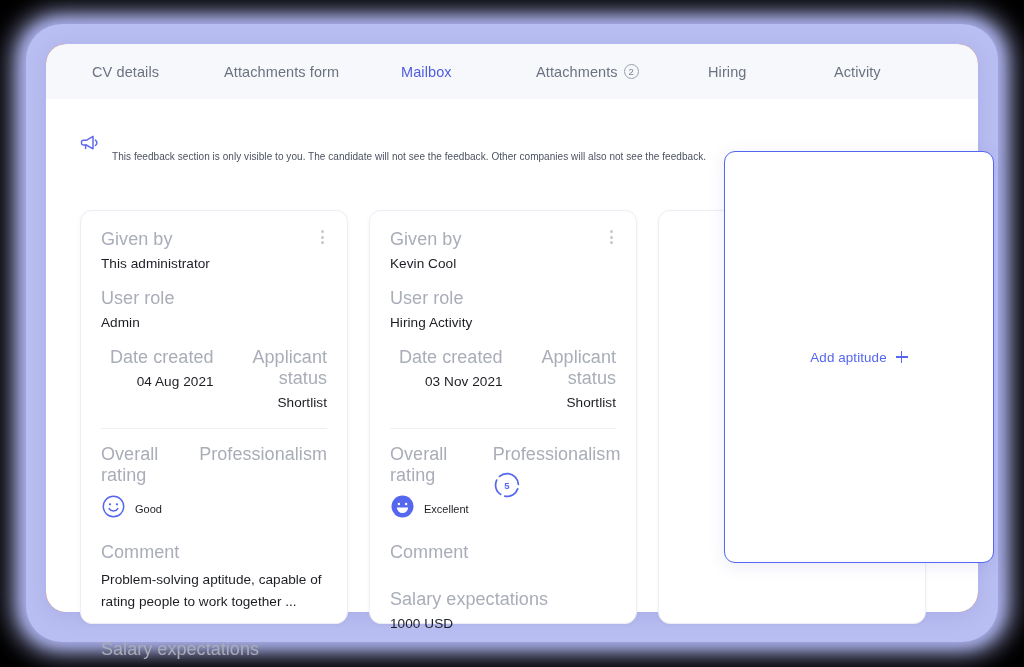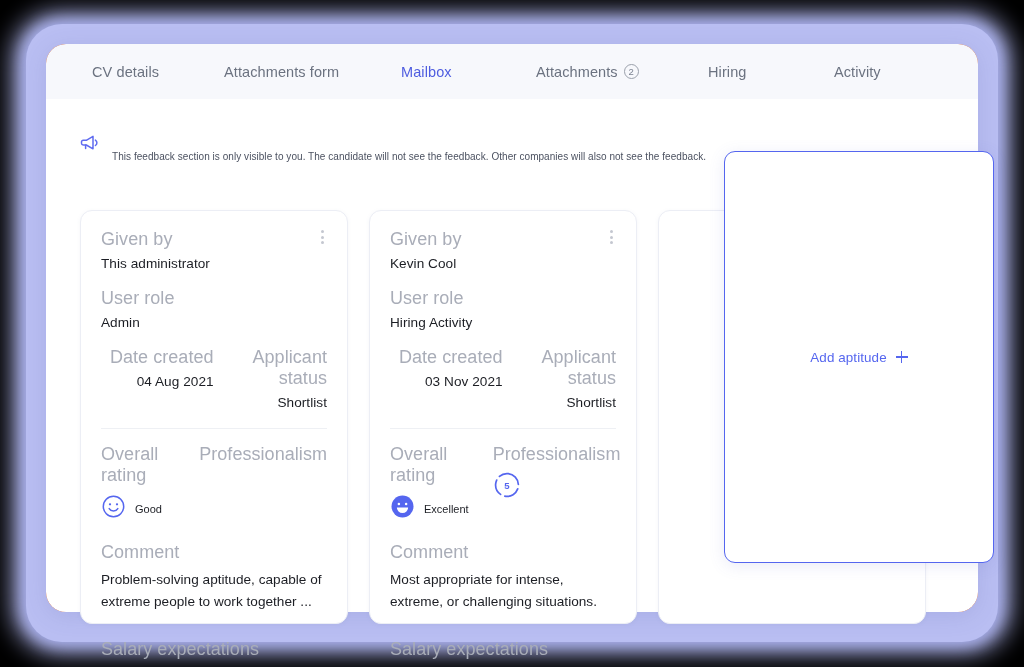--- a/index.html
+++ b/index.html
@@ -362,21 +362,21 @@
               </div>
               <div>
                 <div class="fld-label">Professionalism</div>
               </div>
             </div>
 
             <div style="height:19px"></div>
 
             <div class="blk">
               <div class="fld-label">Comment</div>
-              <div class="comment-text">Problem-solving aptitude, capable of extreme people to work together ...</div>
+              <div class="comment-text">Problem-solving aptitude, capable of rating people to work together ...</div>
             </div>
 
             <div style="height:9px"></div>
 
             <div class="blk">
               <div class="fld-label">Salary expectations</div>
               <div class="fld-value">1000 USD</div>
             </div>
           </div>
         </div>
@@ -435,21 +435,20 @@
                     <text x="14" y="14" text-anchor="middle" dominant-baseline="central" font-family="Liberation Sans, sans-serif" font-size="9.6" font-weight="bold" fill="#5566ef">5</text>
                   </svg>
                 </div>
               </div>
             </div>
 
             <div style="height:19px"></div>
 
             <div class="blk">
               <div class="fld-label">Comment</div>
-              <div class="comment-text">Most appropriate for intense, extreme, or challenging situations.</div>
             </div>
 
             <div style="height:9px"></div>
 
             <div class="blk">
               <div class="fld-label">Salary expectations</div>
               <div class="fld-value">1000 USD</div>
             </div>
           </div>
         </div>

